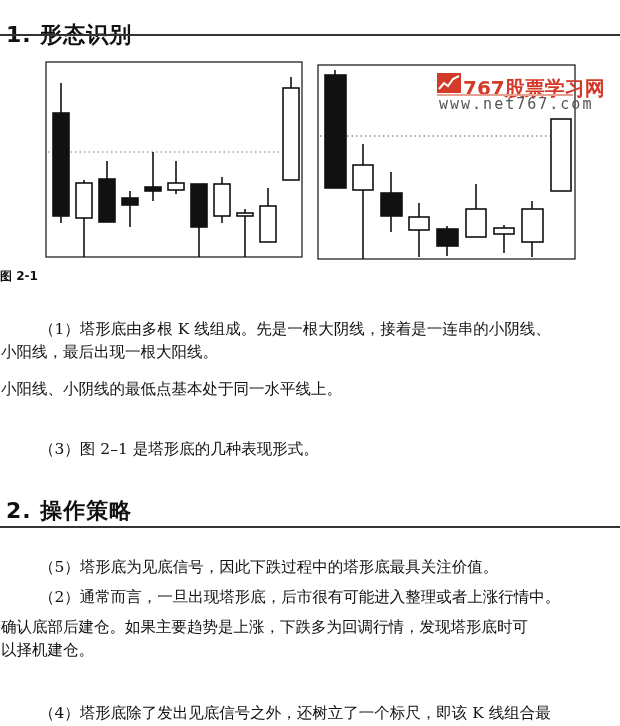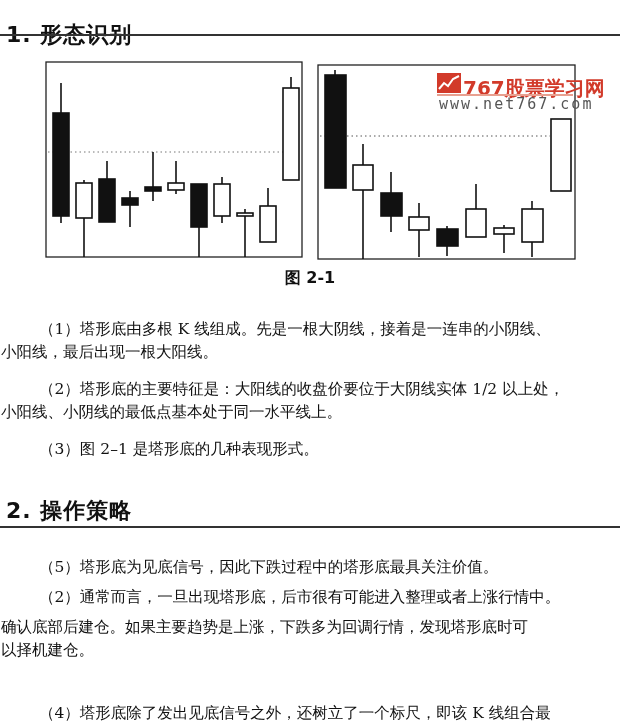--- a/index.html
+++ b/index.html
@@ -1,20 +1,20 @@
 <!DOCTYPE html>
 <html><head>
 <meta charset="utf-8">
 <style>
   html,body{margin:0;padding:0;background:#fff;}
   body{width:620px;height:726px;position:relative;overflow:hidden;font-family:"DejaVu Serif","Liberation Serif",serif;color:#111;}
   .h{position:absolute;left:6px;font-family:"DejaVu Sans","Liberation Sans",sans-serif;font-weight:bold;font-size:22px;letter-spacing:1px;}
   .rule{position:absolute;left:0;width:620px;height:2px;background:#333;}
   .chart{position:absolute;}
-  .caption{position:absolute;left:0;width:620px;text-align:center;top:268px;font-family:"DejaVu Sans","Liberation Sans",sans-serif;font-weight:bold;font-size:16px;}
+  .caption{position:absolute;left:0;width:620px;text-align:left;top:268px;font-family:"DejaVu Sans","Liberation Sans",sans-serif;font-weight:bold;font-size:12px;}
   .p{position:absolute;left:1px;width:614px;font-size:15.5px;line-height:23px;}
   .p .ind{display:inline-block;width:38px;}
   .logo-text{font-family:"DejaVu Sans","Liberation Sans",sans-serif;}
 </style>
 </head>
 <body>
 
 <div class="h" style="top:20px;">1. 形态识别</div>
 <div class="rule" style="top:34px;"></div>
 
@@ -92,21 +92,20 @@
   <span style="position:absolute;left:2px;top:24px;font-family:'DejaVu Sans Mono','Liberation Mono',monospace;font-size:15px;letter-spacing:2px;color:#555;white-space:nowrap;">www.net767.com</span>
 </div>
 
 <div class="caption">图 2-1</div>
 
 <div class="p" style="top:318px;">
   <div><span class="ind"></span><span>（1）塔形底由多根 K 线组成。先是一根大阴线，接着是一连串的小阴线、</span></div>
   <div>小阳线，最后出现一根大阳线。</div>
 </div>
 <div class="p" style="top:378px;">
-  <div><span class="ind"></span><span>（2）塔形底的主要特征是：大阳线的收盘价要位于大阴线实体 1/2 以上处，</span></div>
   <div>小阳线、小阴线的最低点基本处于同一水平线上。</div>
 </div>
 <div class="p" style="top:438px;">
   <div><span class="ind"></span><span>（3）图 2–1 是塔形底的几种表现形式。</span></div>
 </div>
 
 <div class="h" style="top:496px;">2. 操作策略</div>
 <div class="rule" style="top:526px;"></div>
 
 <div class="p" style="top:556px;">

